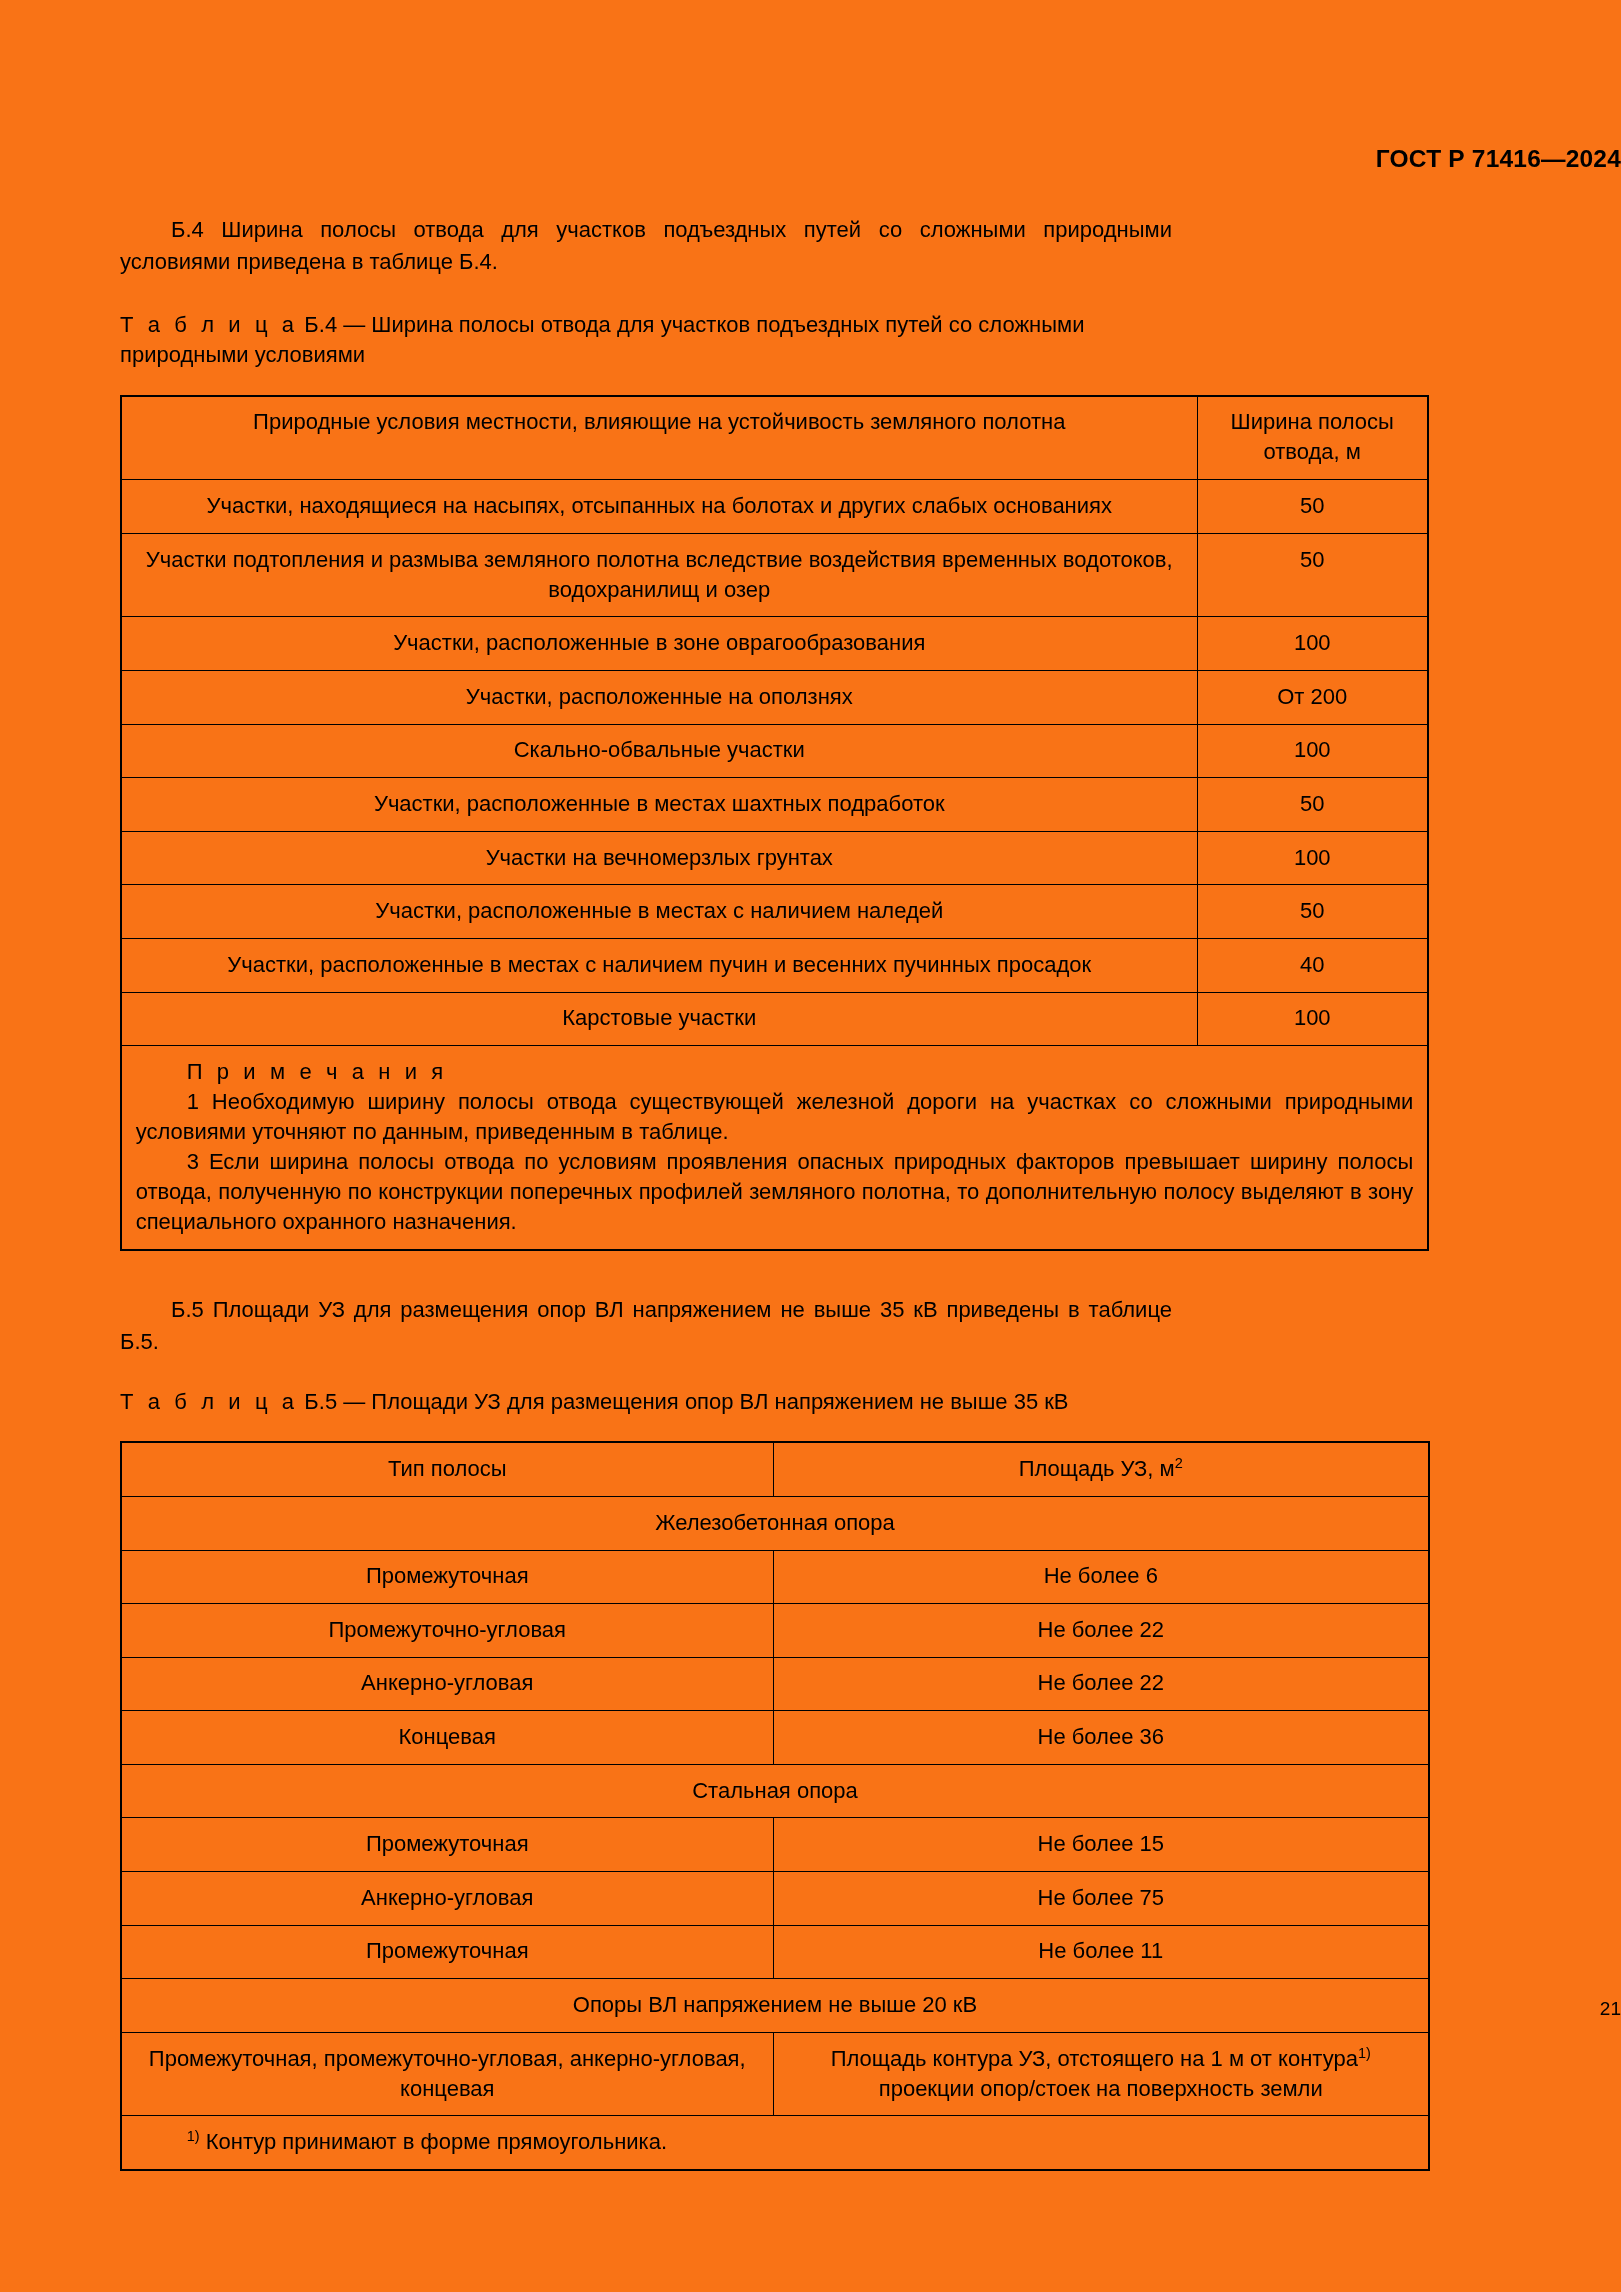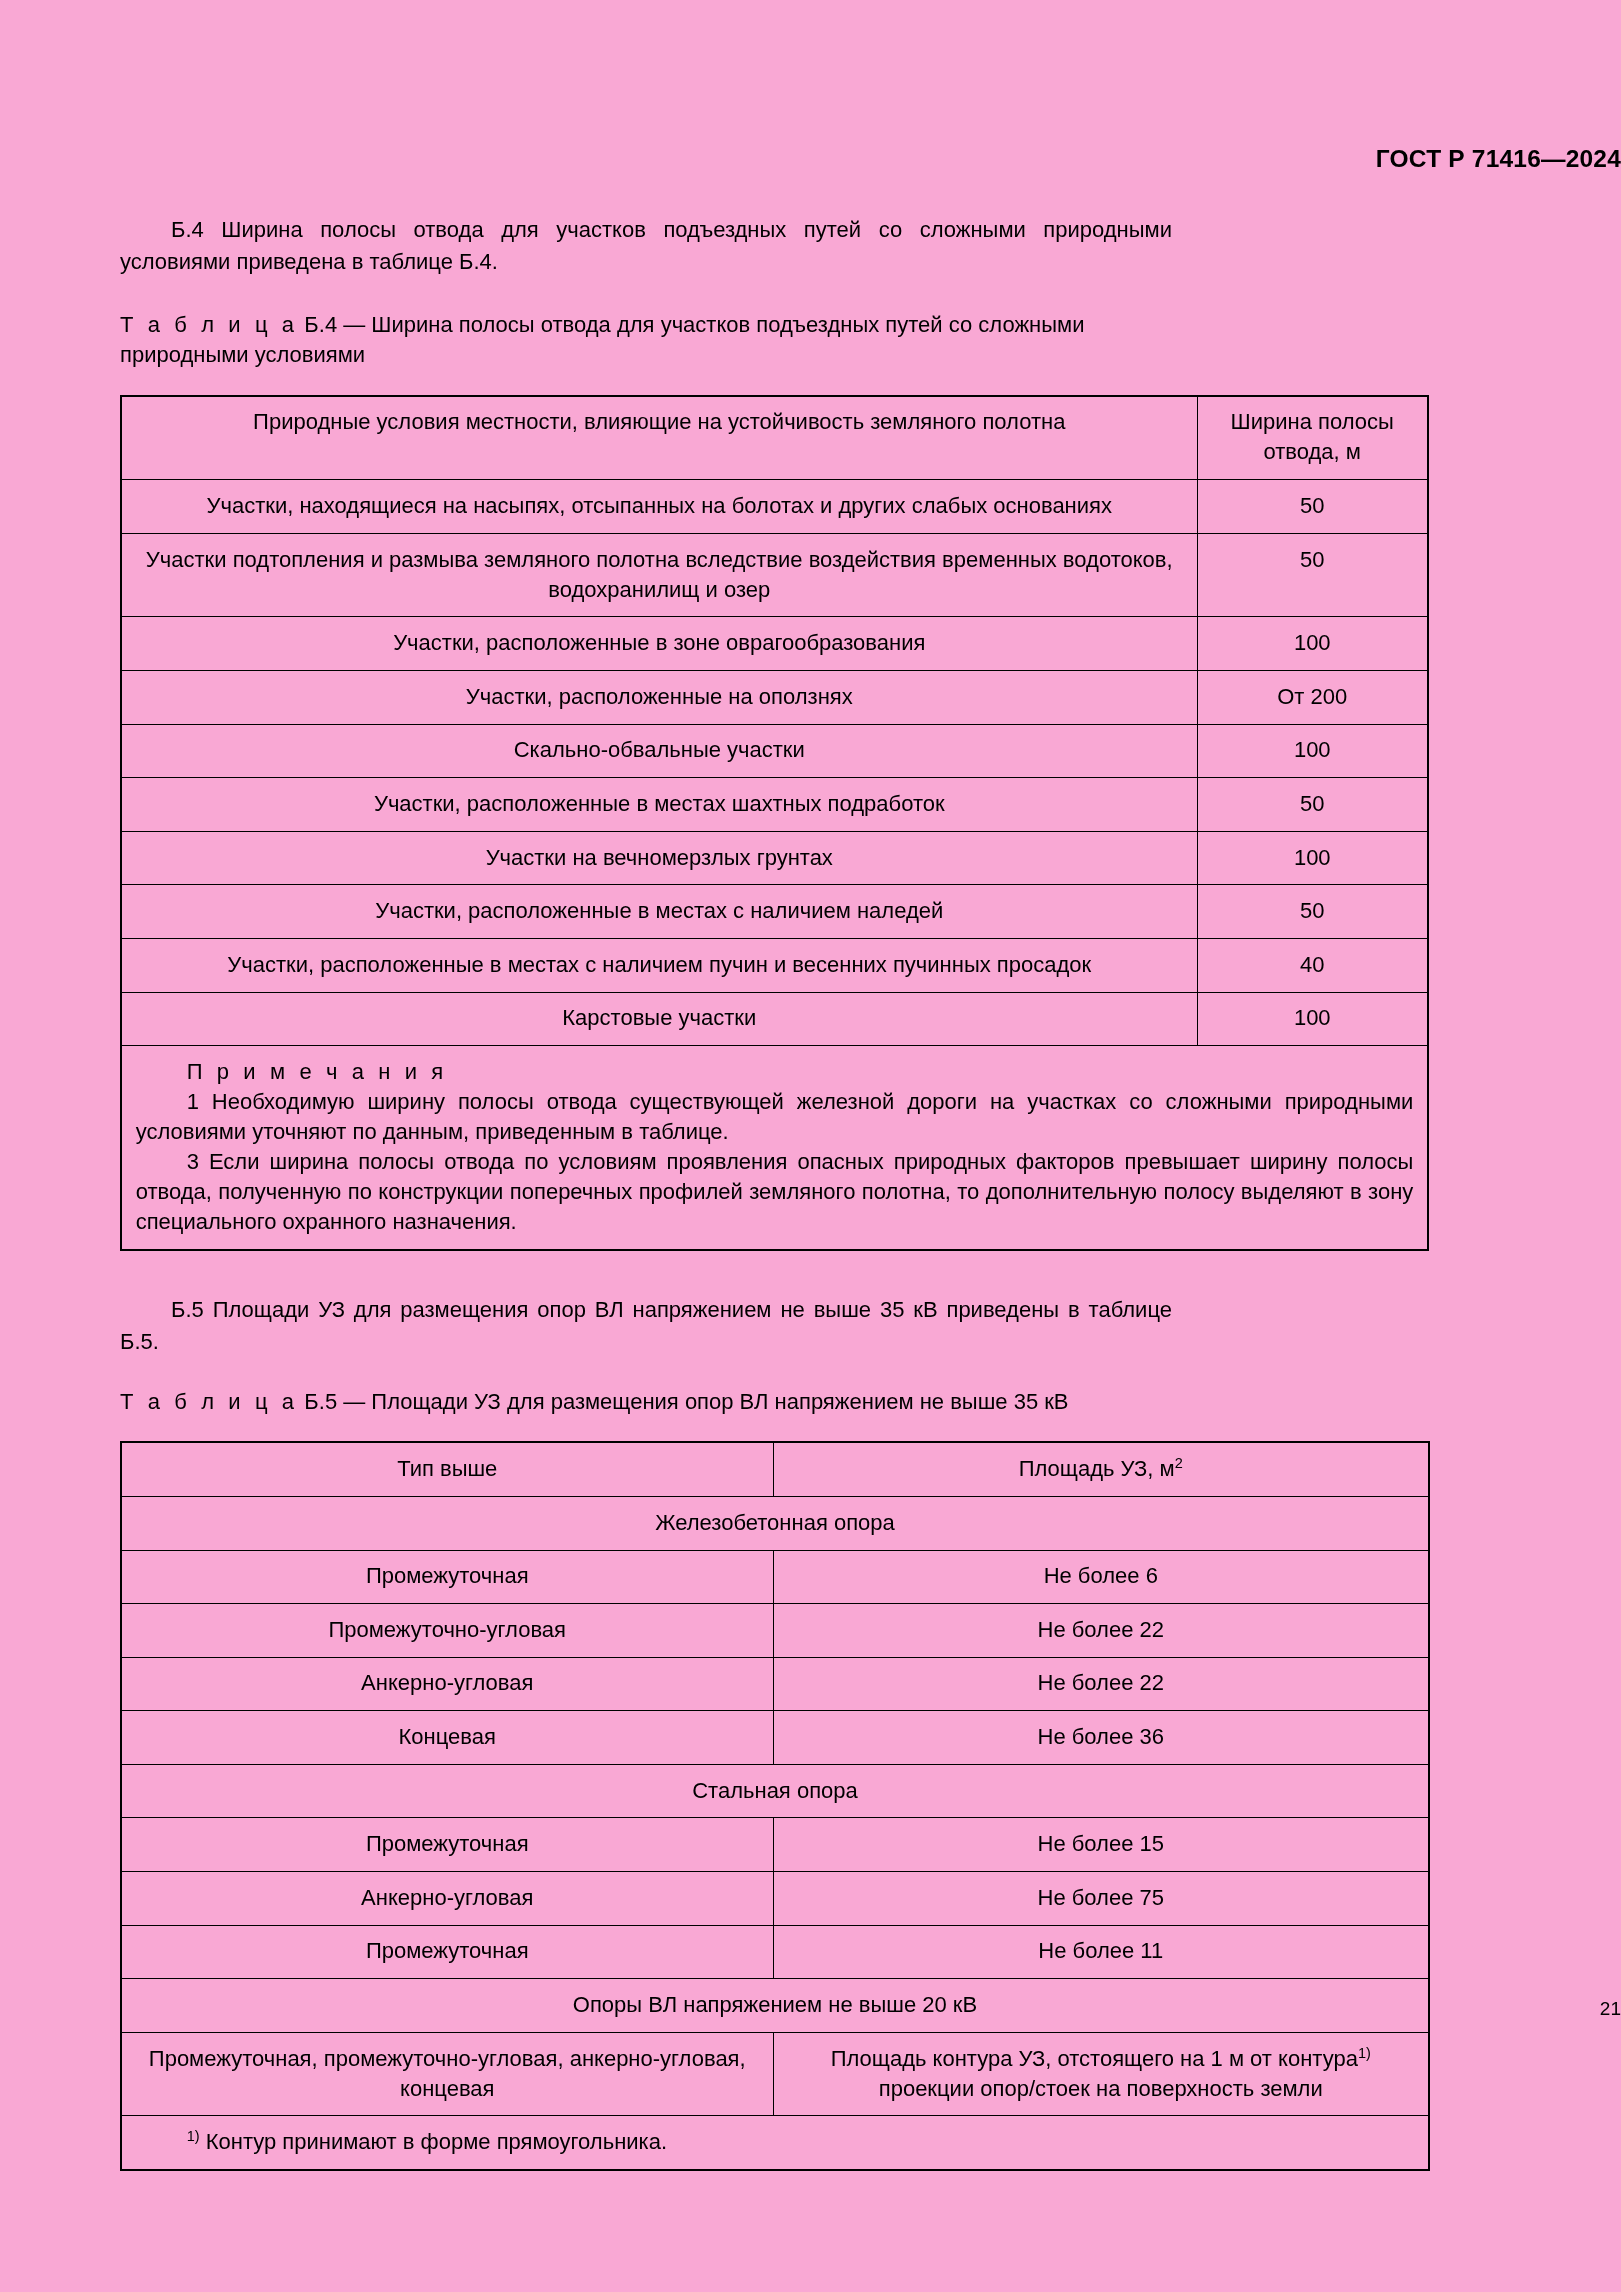--- a/index.html
+++ b/index.html
@@ -8,21 +8,21 @@
     background: #ffffff;
   }
   body {
     font-family: "Liberation Sans", sans-serif;
     color: #000000;
   }
   .page {
     position: relative;
     width: 1621px;
     height: 2293px;
-    background: #f9a8d4;
+    background: #f97316;
     margin: 0 auto;
     overflow: hidden;
   }
   .content {
     position: absolute;
     left: 120px;
     top: 0;
     width: 1052px;
   }
 
@@ -269,21 +269,21 @@
 
     <div style="height:18.6px"></div>
     <table class="gost outer">
       <colgroup>
         <col style="width:652px">
         <col style="width:656px">
       </colgroup>
       <tbody>
         <tr class="th-row">
           <td>
-            <div class="cell c-center">Тип выше</div>
+            <div class="cell c-center">Тип полосы</div>
           </td>
           <td>
             <div class="cell c-center"><span>Площадь УЗ, м</span><sup>2</sup></div>
           </td>
         </tr>
 
         <tr>
           <td colspan="2">
             <div class="cell c-center">Железобетонная опора</div>
           </td>

